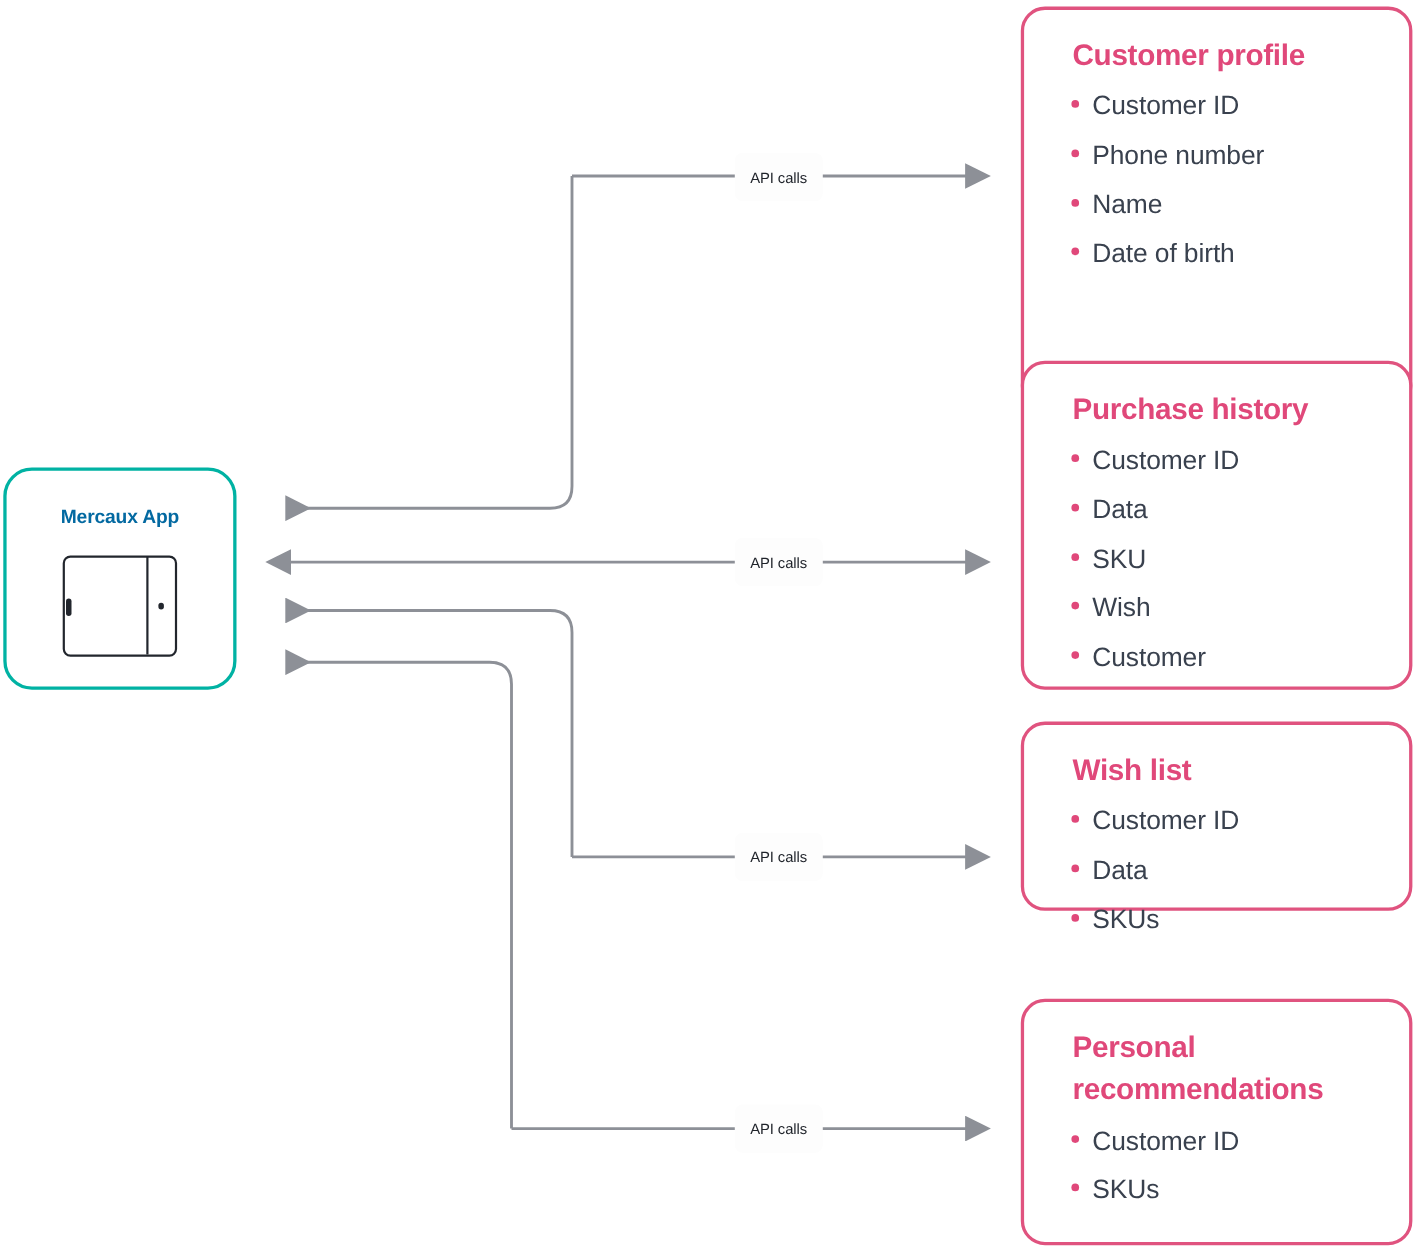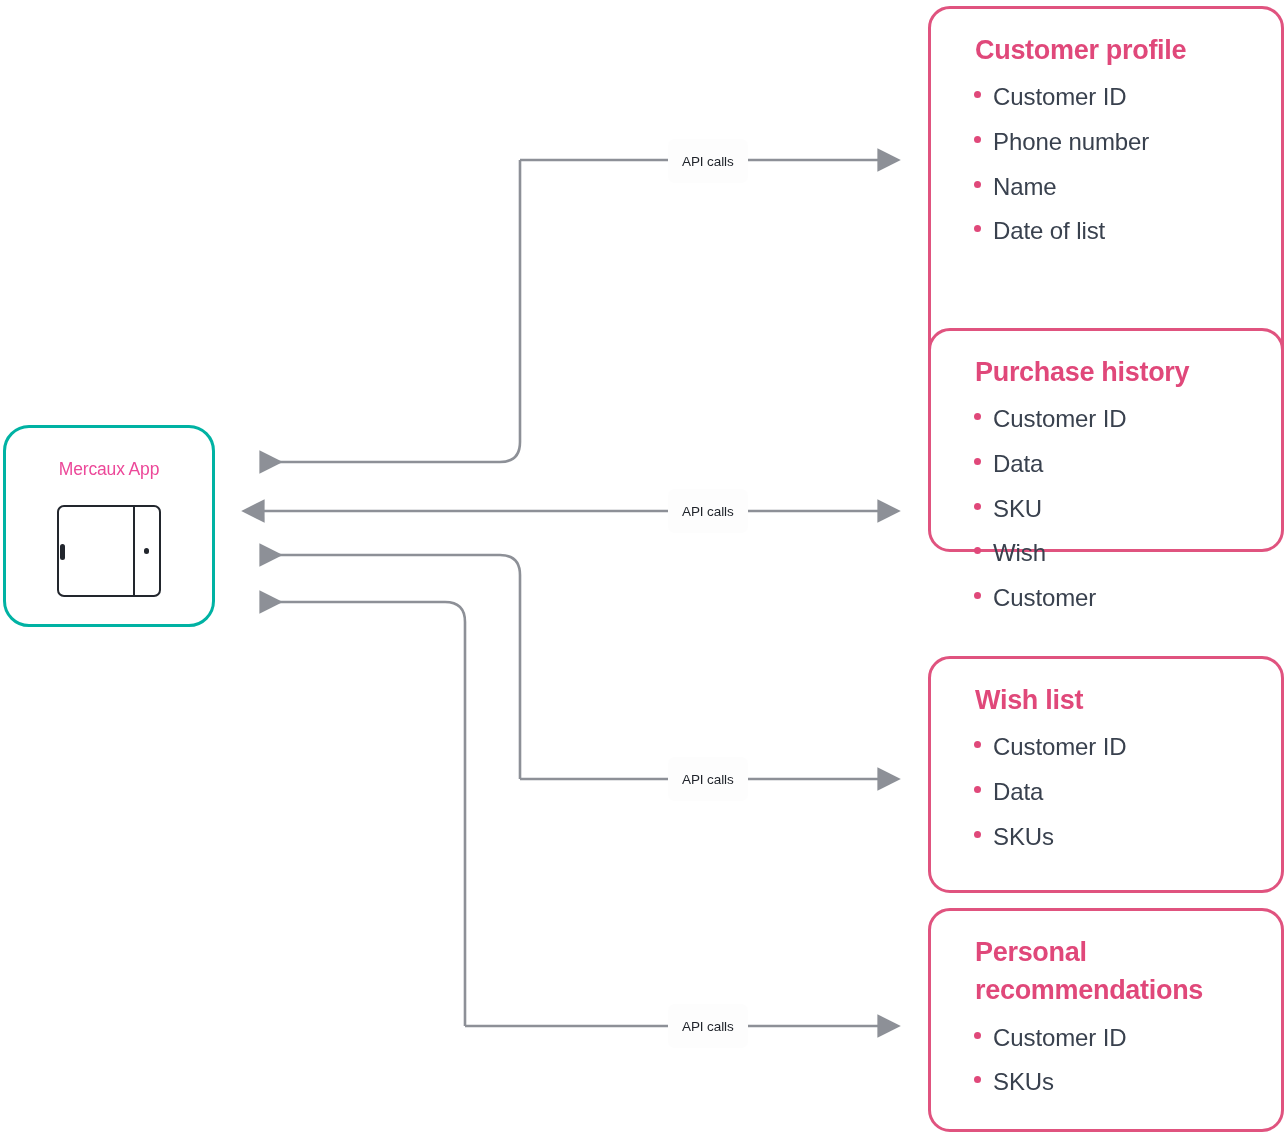--- a/index.html
+++ b/index.html
@@ -39,23 +39,23 @@
     border: 3px solid #00b2a3;
     border-radius: 26px;
     background: #ffffff;
     display: flex;
     flex-direction: column;
     align-items: center;
     justify-content: flex-start;
     padding-top: 33px;
   }
   #source-node .node-title {
-    color: #ec4899;
+    color: #0369a1;
     font-size: 17.5px;
-    font-weight: normal;
+    font-weight: bold;
     letter-spacing: -0.15px;
     line-height: 1;
   }
   .tablet-wrap {
     margin-top: 26px;
     width: 104px;
     height: 92px;
     position: relative;
   }
   .tablet-body {
@@ -207,36 +207,36 @@
   <div class="api-label" style="left:668px; top:757px;">API calls</div>
 
   <div class="api-label" style="left:668px; top:1004px;">API calls</div>
 
   <div class="data-card" style="top:6px; height:367px;">
     <div class="card-title">Customer profile</div>
     <ul class="card-list">
       <li>Customer ID</li>
       <li>Phone number</li>
       <li>Name</li>
-      <li>Date of list</li>
-    </ul>
-  </div>
-
-  <div class="data-card" style="top:328px; height:224px;">
+      <li>Date of birth</li>
+    </ul>
+  </div>
+
+  <div class="data-card" style="top:328px; height:299px;">
     <div class="card-title">Purchase history</div>
     <ul class="card-list">
       <li>Customer ID</li>
       <li>Data</li>
       <li>SKU</li>
       <li>Wish</li>
       <li>Customer</li>
     </ul>
   </div>
 
-  <div class="data-card" style="top:656px; height:237px;">
+  <div class="data-card" style="top:656px; height:172px;">
     <div class="card-title">Wish list</div>
     <ul class="card-list">
       <li>Customer ID</li>
       <li>Data</li>
       <li>SKUs</li>
     </ul>
   </div>
 
   <div class="data-card" style="top:908px; height:224px;">
     <div class="card-title">Personal recommendations</div>

